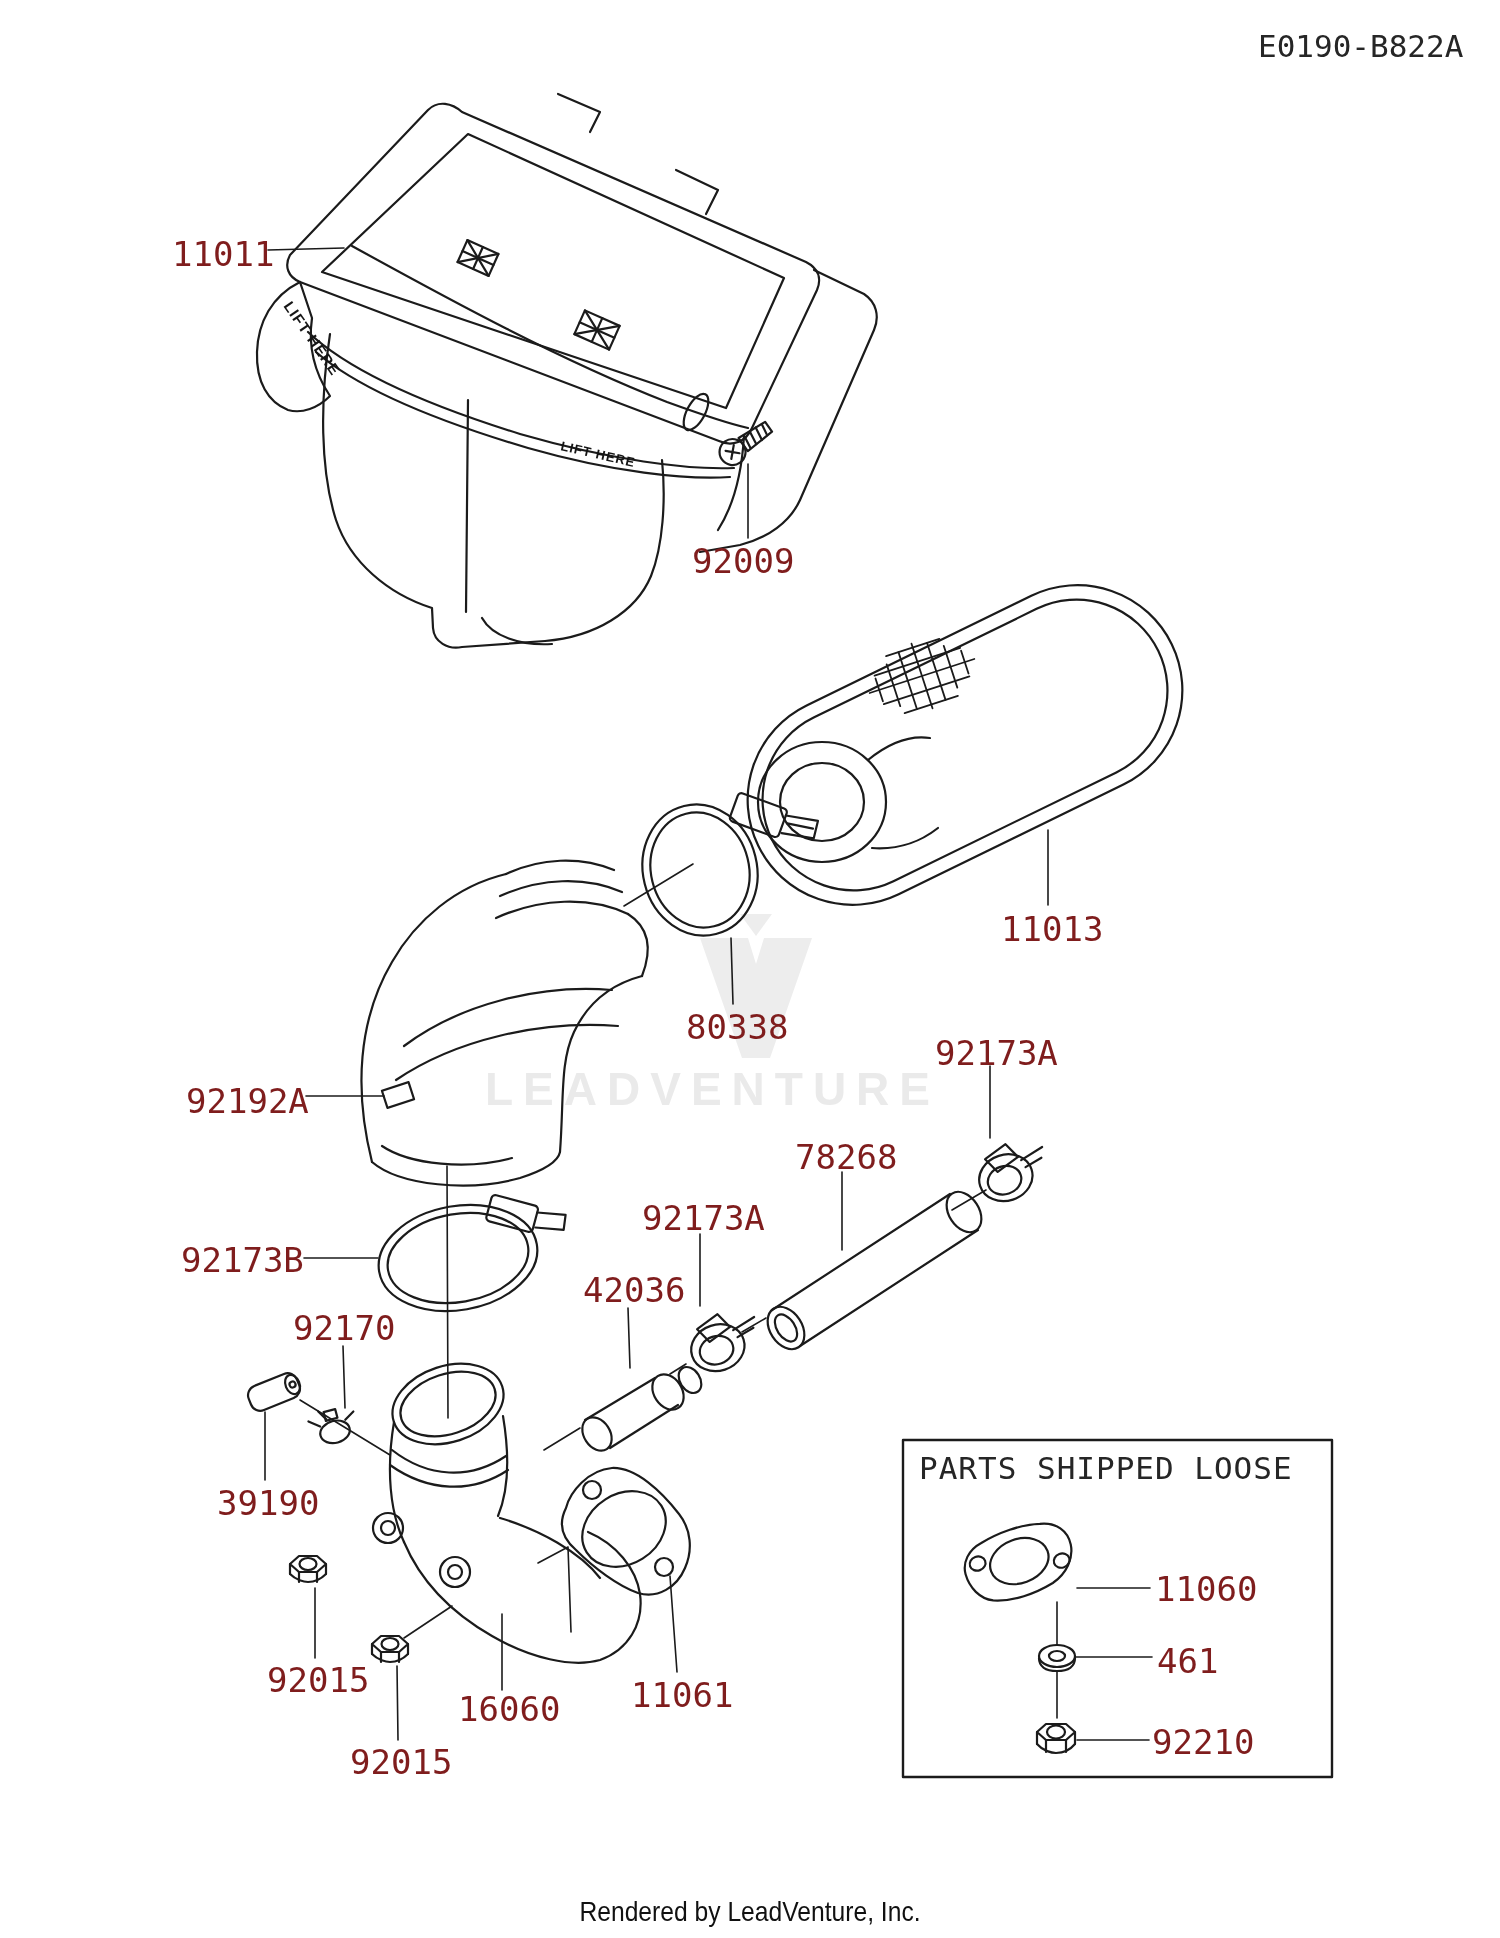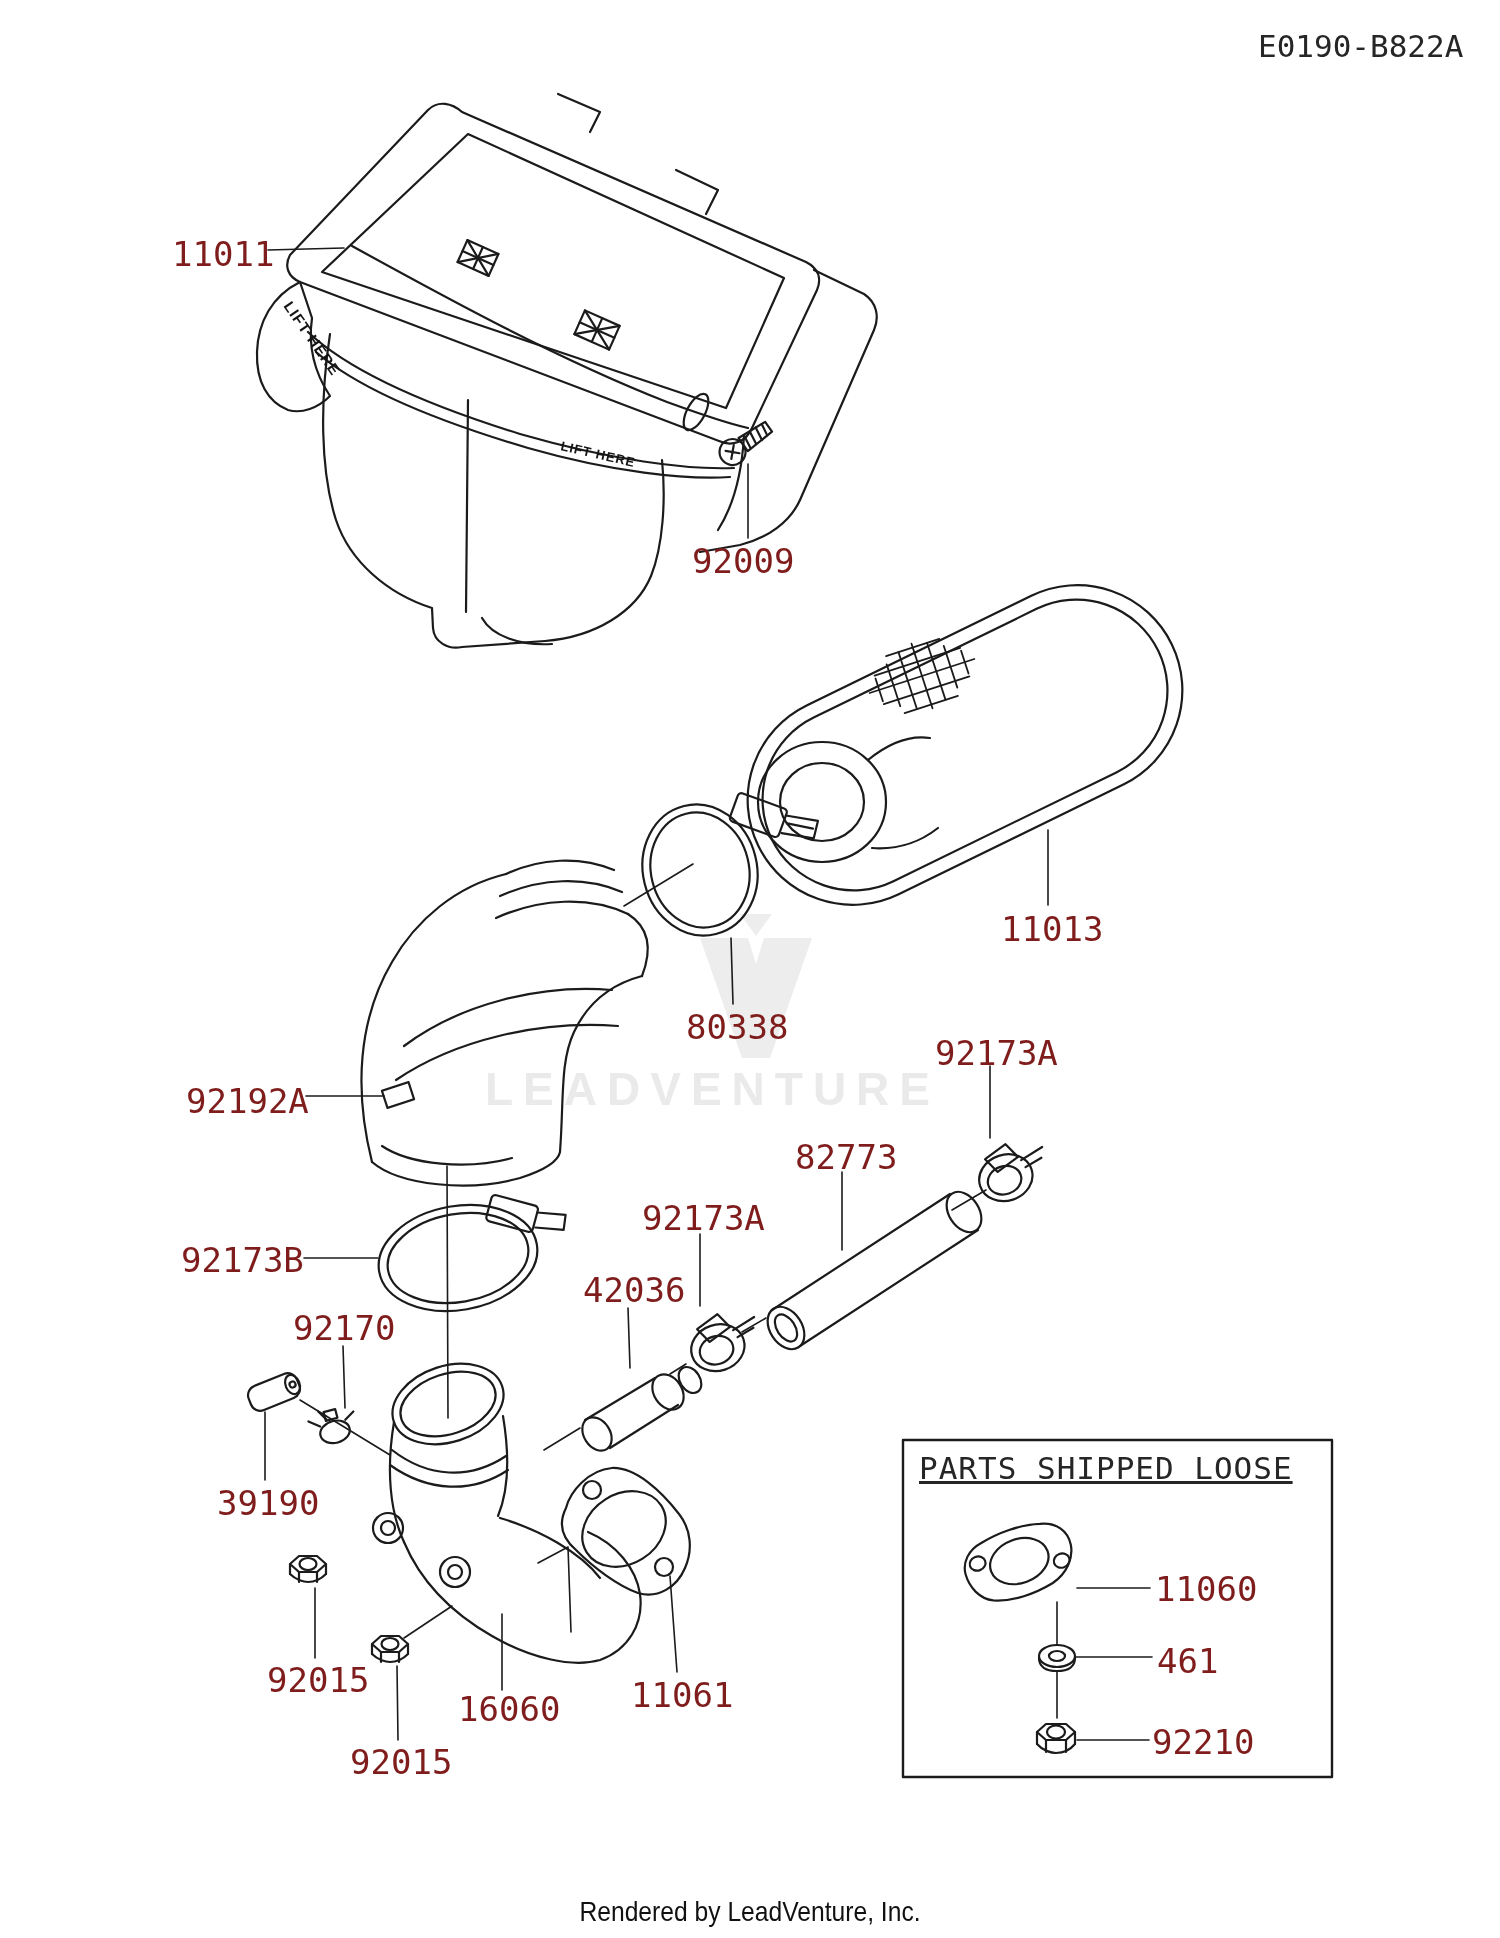--- a/index.html
+++ b/index.html
@@ -13,21 +13,21 @@
   .art .mesh line{stroke-width:1.8;}
   .art .boxline{stroke-width:2.4;}
   .wm-text{fill:#eaeaea;stroke:none;font-family:"Liberation Sans",sans-serif;
      font-weight:bold;font-size:46px;letter-spacing:10px;}
   .wm-logo{fill:#ededed;stroke:none;}
   .emboss{fill:#151515;stroke:none;font-family:"Liberation Sans",sans-serif;
      font-weight:bold;font-size:15px;letter-spacing:1px;}
   .emboss.small{font-size:13px;}
   .label{position:absolute;font-size:34px;line-height:1.1;color:#7f1d1d;white-space:nowrap;}
   .code{position:absolute;left:1238px;top:28px;font-size:31px;color:#262626;margin-left:20px;}
-  .box-title{position:absolute;left:919px;top:1450px;font-size:31px;letter-spacing:1px;color:#262626;text-decoration:underline;}
+  .box-title{position:absolute;left:919px;top:1450px;font-size:31px;letter-spacing:1px;color:#262626;}
   .footer{position:absolute;left:0;top:1896px;width:1500px;text-align:center;
      font-family:"Liberation Sans",sans-serif;font-size:28px;color:#111;
      transform:scaleX(0.88);transform-origin:50% 50%;}
 </style>
 </head>
 <body>
 
 <div class="stage">
 
 <svg width="1500" height="1938" viewBox="0 0 1500 1938">
@@ -306,21 +306,21 @@
   </g>
 </svg>
 
 <div class="code">E0190-B822A</div>
 
 <div class="label" style="left:172px;top:236px">11011</div>
 <div class="label" style="left:692px;top:543px">92009</div>
 <div class="label" style="left:1001px;top:911px">11013</div>
 <div class="label" style="left:686px;top:1009px">80338</div>
 <div class="label" style="left:935px;top:1035px">92173A</div>
-<div class="label" style="left:795px;top:1139px">82773</div>
+<div class="label" style="left:795px;top:1139px">78268</div>
 <div class="label" style="left:186px;top:1083px">92192A</div>
 <div class="label" style="left:181px;top:1242px">92173B</div>
 <div class="label" style="left:642px;top:1200px">92173A</div>
 <div class="label" style="left:583px;top:1272px">42036</div>
 <div class="label" style="left:293px;top:1310px">92170</div>
 <div class="label" style="left:217px;top:1485px">39190</div>
 <div class="label" style="left:267px;top:1662px">92015</div>
 <div class="label" style="left:458px;top:1691px">16060</div>
 <div class="label" style="left:631px;top:1677px">11061</div>
 <div class="label" style="left:350px;top:1744px">92015</div>

